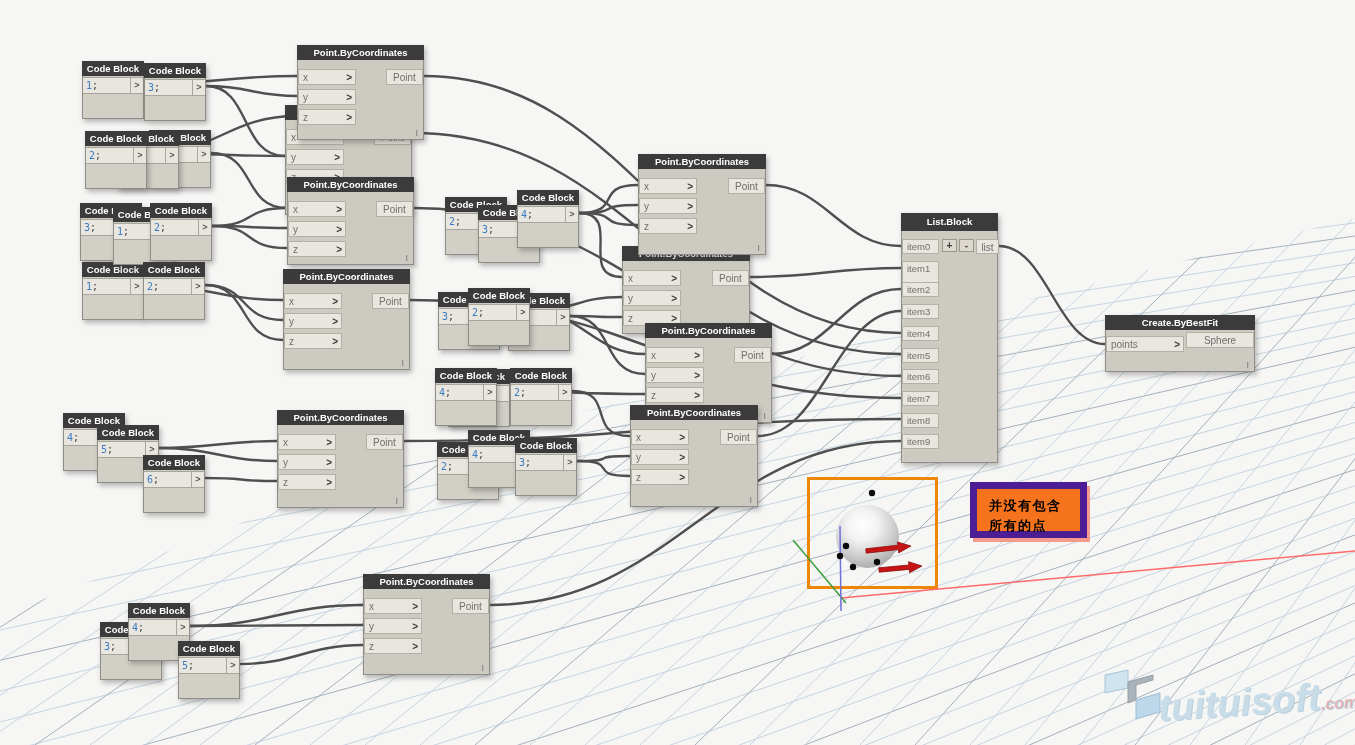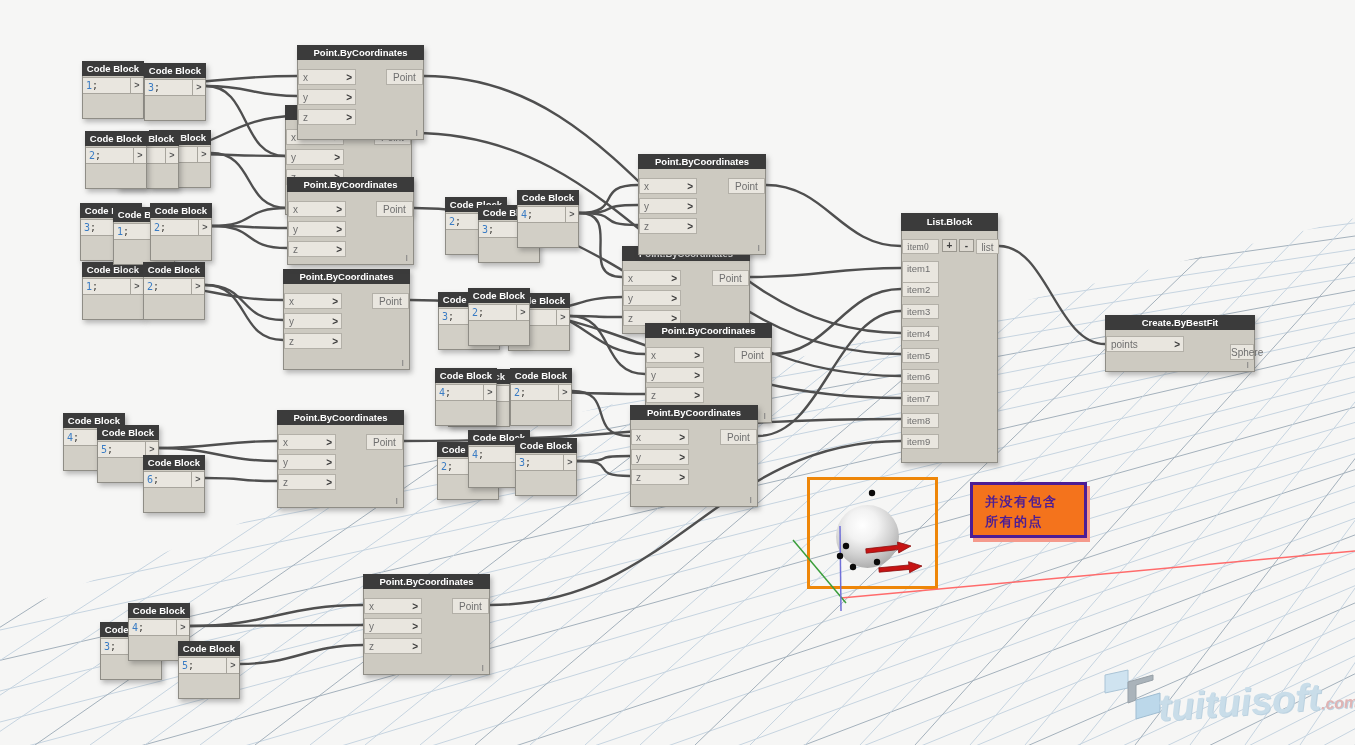--- a/index.html
+++ b/index.html
@@ -30,22 +30,22 @@
     border-left:1px solid #a8a59d;text-align:center;font-size:9px;font-weight:bold;color:#555;
     line-height:15px;box-sizing:border-box;}
   .cbbody{position:absolute;background:#d2cfc6;}
   .lcbtn{position:absolute;background:#ddd9d1;border:1px solid #9a978f;font-size:10px;font-weight:bold;
     color:#3f3f3f;text-align:center;line-height:11px;box-sizing:border-box;}
   #selection-box{position:absolute;left:807px;top:477px;width:131px;height:112px;
     border:3px solid #ee8608;z-index:6;box-sizing:border-box;}
   #sphere{position:absolute;left:836px;top:505px;width:63px;height:63px;border-radius:50%;z-index:5;
     background:radial-gradient(circle at 42% 32%,#ffffff 0%,#f2f2f2 28%,#cfcfcf 55%,#a5a5a5 82%,#939393 100%);}
   #annotation{position:absolute;left:970px;top:482px;width:117px;height:56px;background:#f4731c;
-    border:3px solid #4c1d95;box-shadow:3px 4px 0 #f59a8c;z-index:30;font-weight:bold;font-size:13px;
-    letter-spacing:1.5px;line-height:1.5;padding:7px 16px 0 12px;box-sizing:border-box;color:#4c1d95;}
+    border:7px solid #4c1d95;box-shadow:3px 4px 0 #f59a8c;z-index:30;font-weight:bold;font-size:13px;
+    letter-spacing:1.5px;line-height:1.5;padding:7px 16px 0 12px;box-sizing:border-box;color:#000000;}
   #watermark{position:absolute;left:1090px;top:662px;width:265px;height:80px;z-index:2;}
   #wm-text{position:absolute;left:68px;top:18px;font-size:38px;font-weight:bold;font-style:italic;
     color:#c9dde9;transform:rotate(-4deg);white-space:nowrap;text-shadow:1px 1px 0 #bcd2e0;}
   #wm-suffix{font-size:16px;color:#e0b4b4;font-style:italic;}
 </style>
 </head>
 <body>
 
 <div class="canvas">
   <svg id="grid-svg" class="layer" width="1355" height="745">
@@ -437,38 +437,38 @@
       <div class="node" style="left: 630px; top: 405px; width: 128px; height: 102px; z-index: 17;">
         <div class="node-header">Point.ByCoordinates</div>
         <div class="inrow" style="left: 0px; top: 23px; width: 58px; height: 16px;">x<div class="chev">&gt;</div></div>
         <div class="inrow" style="left: 0px; top: 43px; width: 58px; height: 16px;">y<div class="chev">&gt;</div></div>
         <div class="inrow" style="left: 0px; top: 63px; width: 58px; height: 16px;">z<div class="chev">&gt;</div></div>
         <div class="outbox" style="right: 0px; top: 23px; width: 37px; height: 16px;">Point</div>
         <div class="lacing">I</div>
       </div>
       <div class="node" style="left: 901px; top: 213px; width: 97px; height: 250px; z-index: 15;">
         <div class="node-header" style="height: 18px; line-height: 18px;">List.Block</div>
-        <div class="inrow" style="left: 0px; top: 25px; width: 37px; height: 15px; font-size: 9.5px; line-height: 14px; font-family: Liberation Serif, serif;">item0</div>
+        <div class="inrow" style="left: 0px; top: 25px; width: 37px; height: 15px; font-size: 9.5px; line-height: 14px;">item0</div>
         <div class="inrow" style="left: 0px; top: 46.7px; width: 37px; height: 23px; font-size: 9.5px; line-height: 14px;">item1</div>
         <div class="inrow" style="left: 0px; top: 68.4px; width: 37px; height: 15px; font-size: 9.5px; line-height: 14px;">item2</div>
         <div class="inrow" style="left: 0px; top: 90.1px; width: 37px; height: 15px; font-size: 9.5px; line-height: 14px;">item3</div>
         <div class="inrow" style="left: 0px; top: 111.8px; width: 37px; height: 15px; font-size: 9.5px; line-height: 14px;">item4</div>
         <div class="inrow" style="left: 0px; top: 133.5px; width: 37px; height: 15px; font-size: 9.5px; line-height: 14px;">item5</div>
         <div class="inrow" style="left: 0px; top: 155.2px; width: 37px; height: 15px; font-size: 9.5px; line-height: 14px;">item6</div>
         <div class="inrow" style="left: 0px; top: 176.9px; width: 37px; height: 15px; font-size: 9.5px; line-height: 14px;">item7</div>
         <div class="inrow" style="left: 0px; top: 198.6px; width: 37px; height: 15px; font-size: 9.5px; line-height: 14px;">item8</div>
         <div class="inrow" style="left: 0px; top: 220.3px; width: 37px; height: 15px; font-size: 9.5px; line-height: 14px;">item9</div>
         <div class="lcbtn" style="left: 40px; top: 25px; width: 15px; height: 13px;">+</div>
         <div class="lcbtn" style="left: 57px; top: 25px; width: 15px; height: 13px;">-</div>
         <div class="outbox" style="left: 74px; top: 25px; width: 23px; height: 15px;">list</div>
       </div>
       <div class="node" style="left: 1105px; top: 315px; width: 150px; height: 57px; z-index: 15;">
         <div class="node-header">Create.ByBestFit</div>
         <div class="inrow" style="left: 0px; top: 20px; width: 78px; height: 16px;">points<div class="chev">&gt;</div></div>
-        <div class="outbox" style="right: 0px; top: 28px; width: 24px; height: 16px;">Sphere</div>
+        <div class="outbox" style="right: 0px; top: 16px; width: 68px; height: 16px;">Sphere</div>
         <div class="lacing">I</div>
       </div>
     </div>
   <div id="annotation">
     <div>并没有包含</div>
     <div>所有的点</div>
   </div>
   <div id="watermark">
     <svg width="75" height="75">
       <polygon points="15,13 38,8 38,26 15,31" fill="#cfe3f0" stroke="#aac4d6" stroke-width="1"></polygon>

